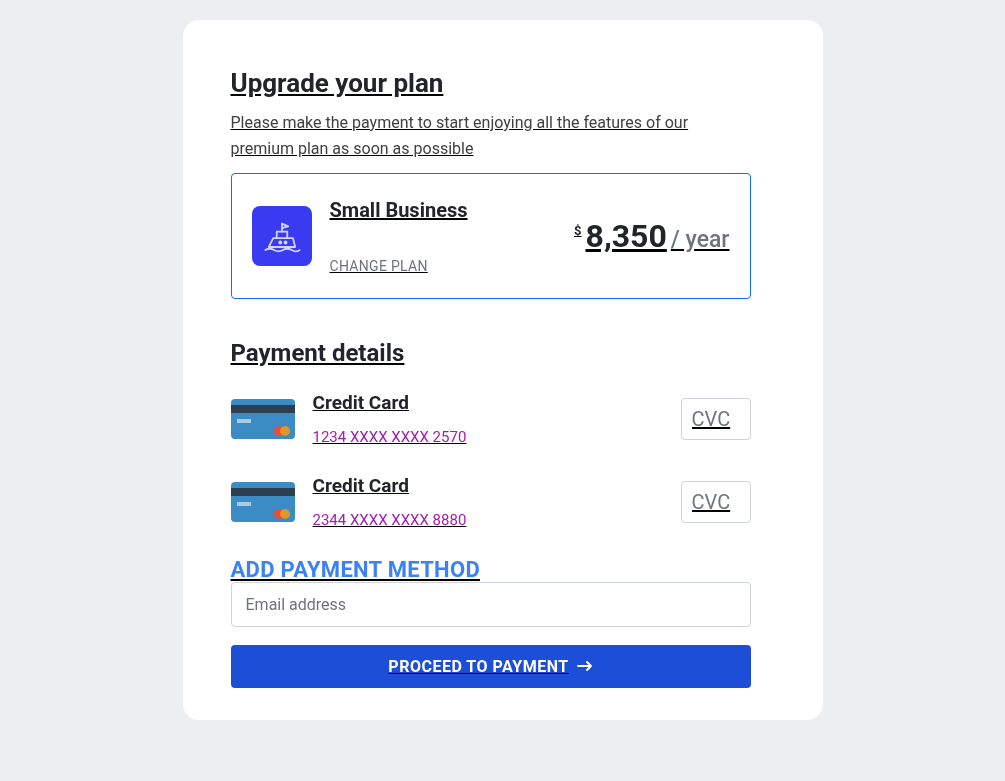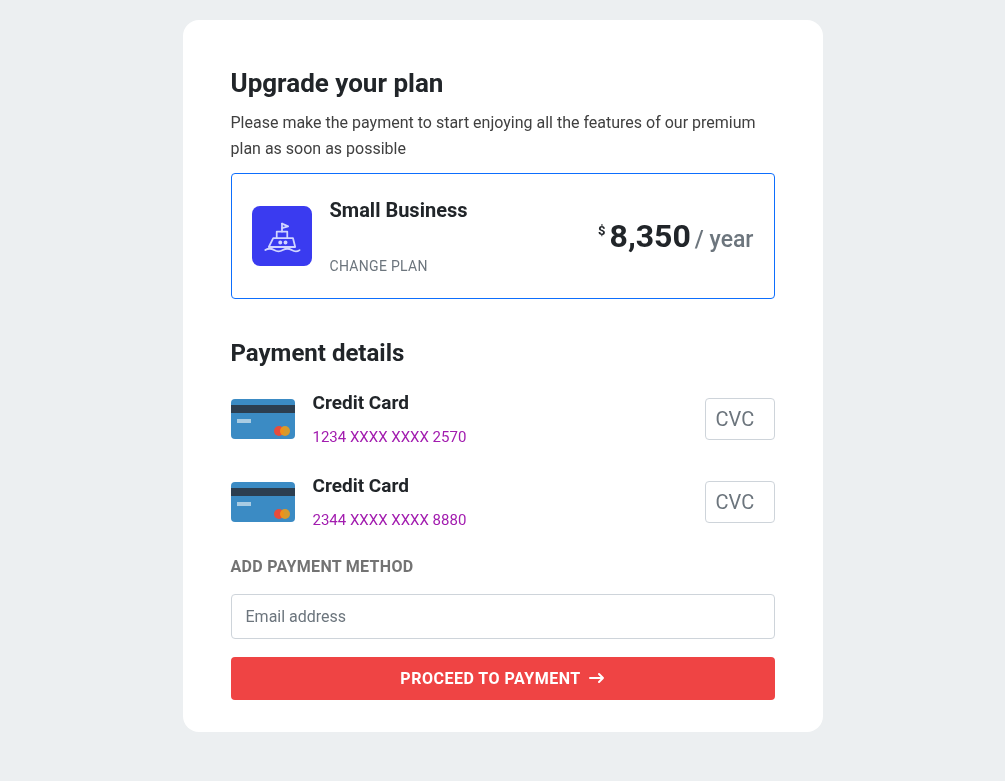--- a/index.html
+++ b/index.html
@@ -11,21 +11,22 @@
       font-family: -apple-system, BlinkMacSystemFont, "Segoe UI", Roboto, "Helvetica Neue", Arial, sans-serif;
       background: #eceff1;
       display: flex;
       justify-content: center;
       padding: 20px;
     }
     .card {
       background: #fff;
       border-radius: 16px;
       width: 640px;
-      padding: 48px 48px 32px 48px;
+      padding: 48px 72px 32px 48px;
+      text-decoration: underline;
     }
     .page-title {
       font-size: 26px;
       font-weight: 700;
       color: #212529;
       margin-bottom: 12px;
     }
     .page-subtitle {
       font-size: 16px;
       color: #404040;
@@ -134,48 +135,47 @@
       border: 1px solid #ced4da;
       border-radius: 4px;
       font-size: 20px;
       color: #495057;
       font-family: inherit;
     }
     .cvc-input::placeholder {
       color: #6c757d;
     }
     .add-payment-link {
-      color: #737373;
-      font-size: 16px;
+      color: #3b82f6;
+      font-size: 22px;
       font-weight: 700;
       letter-spacing: 0.3px;
       background: none;
       border: none;
       cursor: pointer;
       padding: 0;
-      margin-bottom: 18px;
       font-family: inherit;
       display: block;
     }
     .email-input {
       width: 100%;
       padding: 12px 14px;
       border: 1px solid #ced4da;
       border-radius: 4px;
       font-size: 16px;
       color: #495057;
       margin-bottom: 18px;
       font-family: inherit;
     }
     .email-input::placeholder {
       color: #6c757d;
     }
     .proceed-btn {
       width: 100%;
-      background: #ef4444;
+      background: #1d4ed8;
       color: #fff;
       border: none;
       border-radius: 4px;
       padding: 12px;
       font-size: 16px;
       font-weight: 700;
       letter-spacing: 0.5px;
       cursor: pointer;
       display: flex;
       align-items: center;

